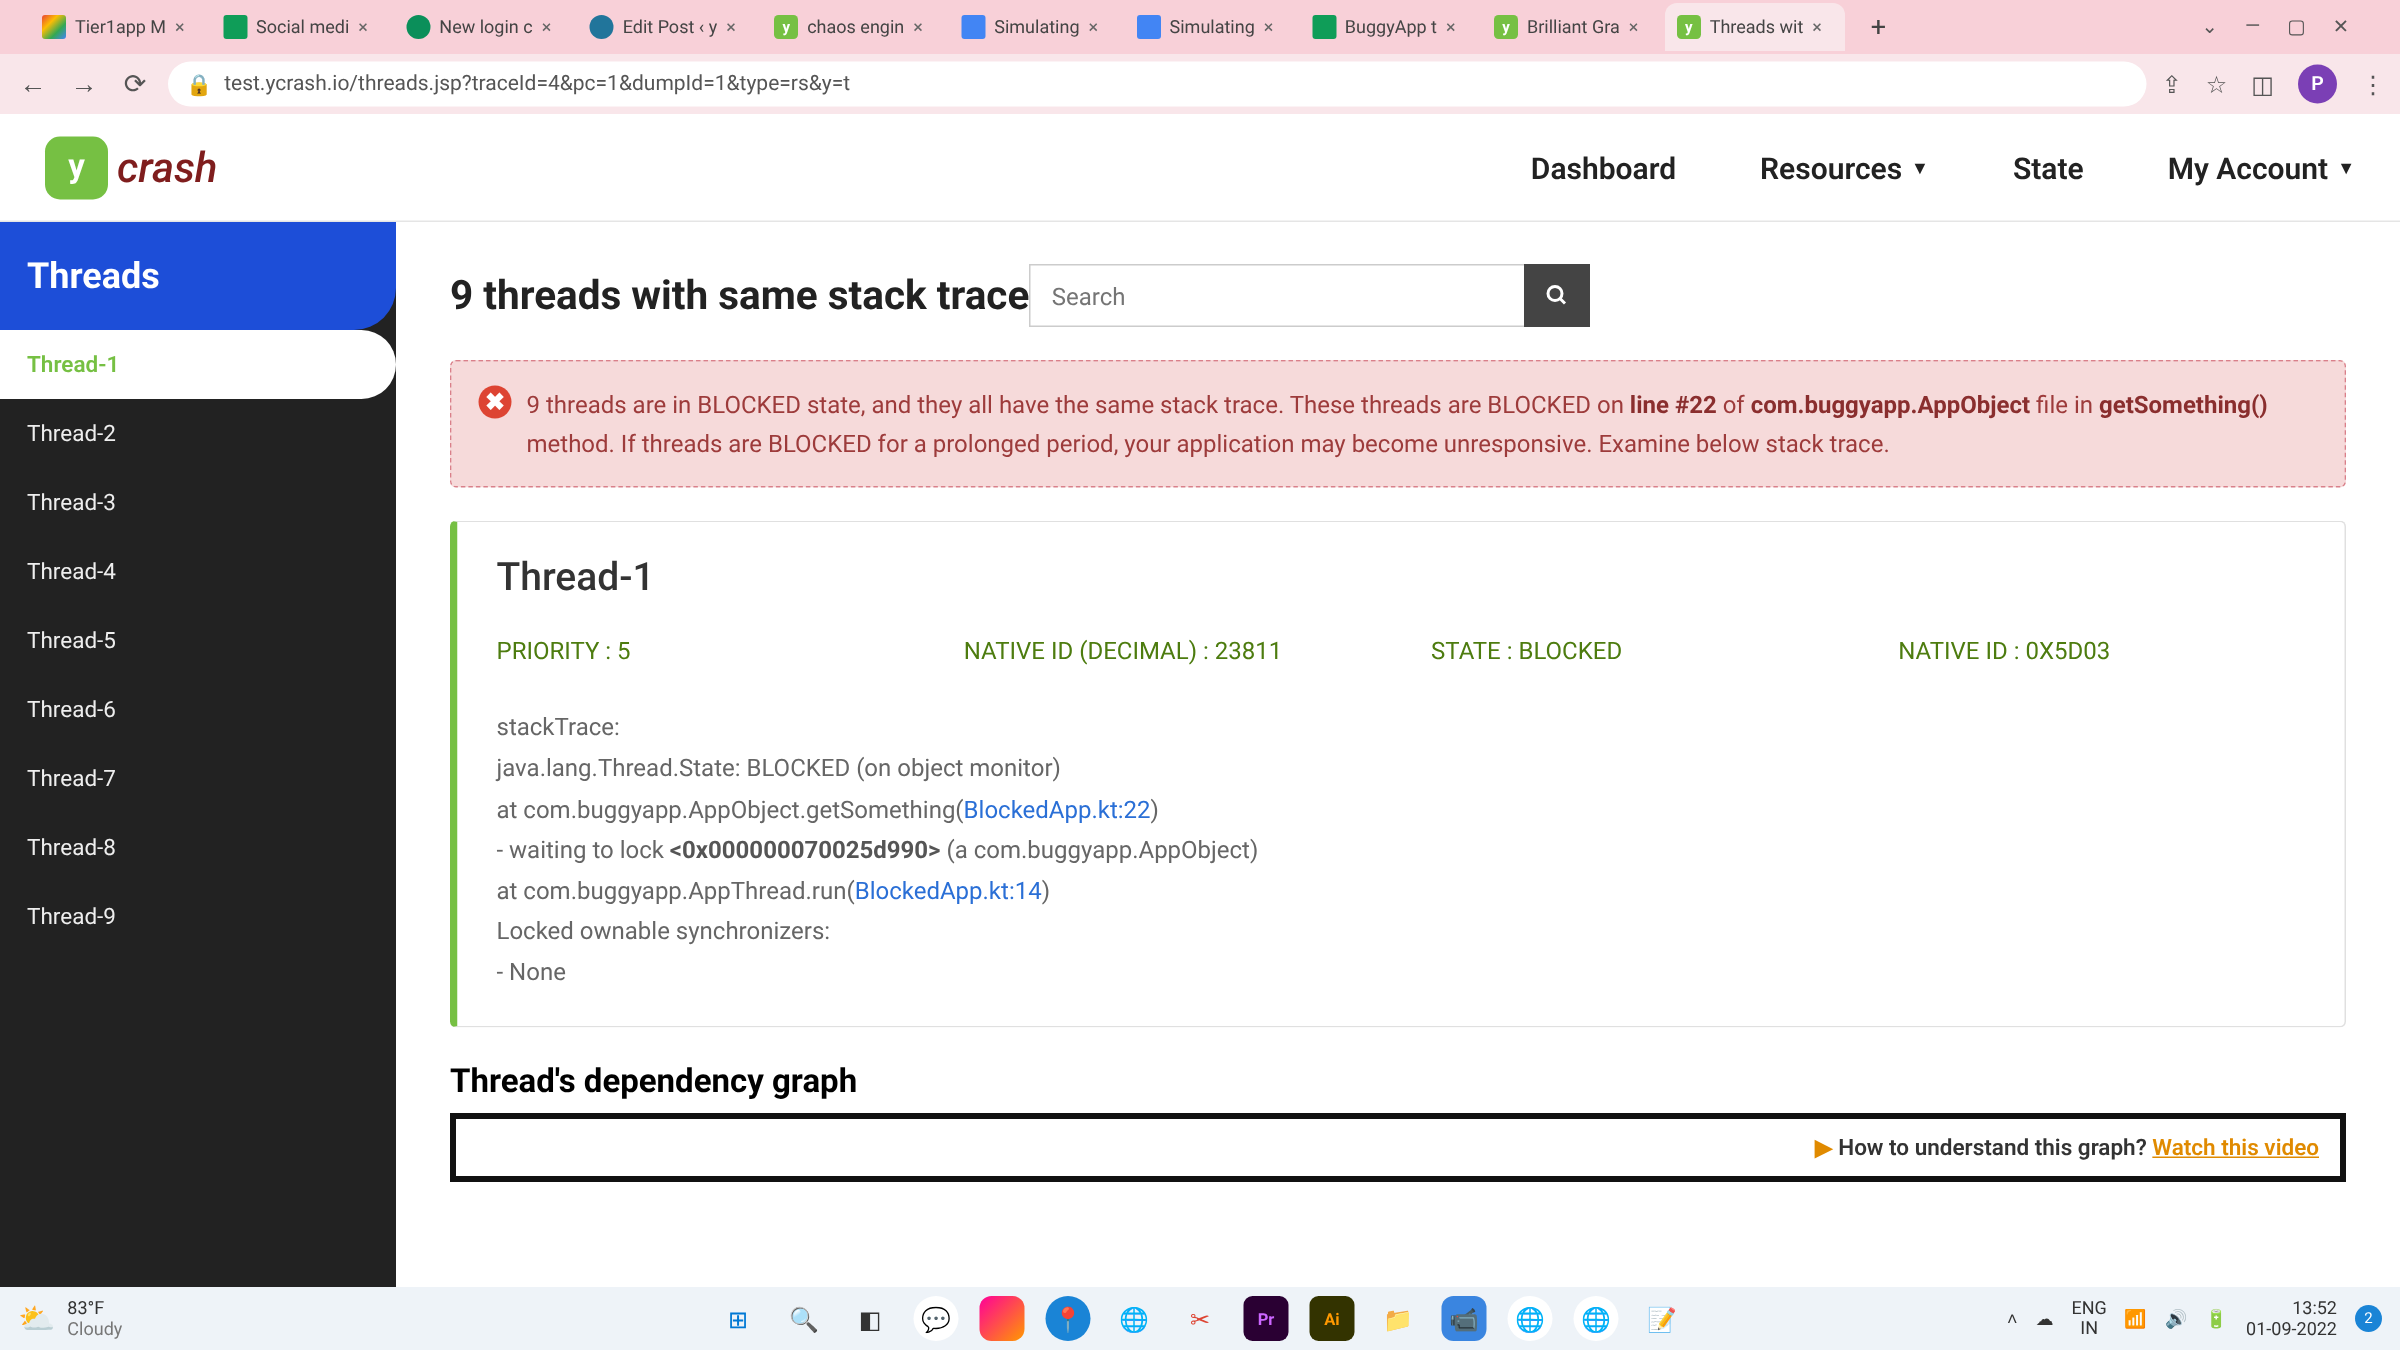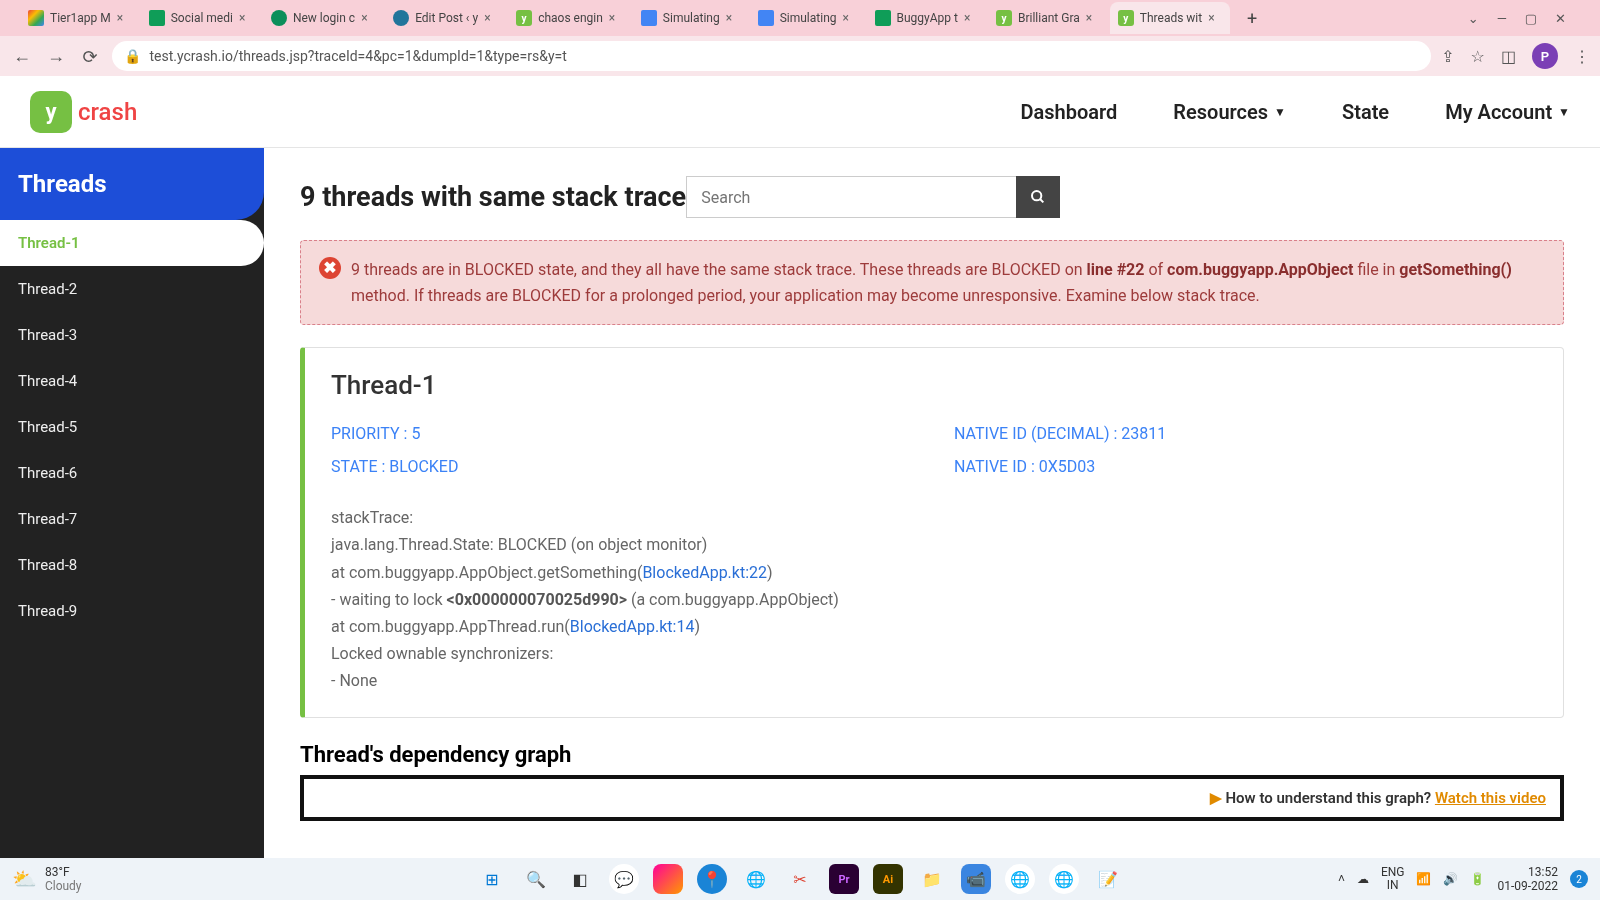--- a/index.html
+++ b/index.html
@@ -20,21 +20,21 @@
 .addr-row { display: flex; align-items: center; height: 40px; padding: 0 10px; background: #f9e6ea; gap: 10px; }
 .nav-btn { width: 24px; height: 24px; display: flex; align-items: center; justify-content: center; color: #555; font-size: 18px; }
 .addr-bar { flex: 1; background: #fff; border-radius: 18px; height: 30px; display: flex; align-items: center; padding: 0 12px; font-size: 14px; color: #555; gap: 8px; }
 .addr-icons { display: flex; gap: 16px; align-items: center; color: #555; }
 .profile-badge { width: 26px; height: 26px; border-radius: 50%; background: #7b3fb5; color: #fff; display: flex; align-items: center; justify-content: center; font-size: 13px; font-weight: 600; }
 
 
 .app-header { height: 72px; border-bottom: 1px solid #e5e5e5; display: flex; align-items: center; padding: 0 30px; background: #fff; }
 .logo { display: flex; align-items: center; gap: 6px; }
 .logo-badge { width: 42px; height: 42px; background: #76c043; border-radius: 10px; display: flex; align-items: center; justify-content: center; color: #fff; font-weight: 700; font-size: 22px; }
-.logo-text { font-size: 24px; font-weight: 500; color: #ef4444; }
+.logo-text { font-size: 28px; font-weight: 500; color: #7f1d1d; font-style: italic; }
 .nav-links { margin-left: auto; display: flex; gap: 56px; font-size: 20px; font-weight: 600; color: #222; }
 .nav-item { display: flex; align-items: center; gap: 6px; cursor: pointer; }
 .caret { font-size: 12px; }
 
 
 .main { display: flex; height: calc(100% - 148px - 42px); }
 .sidebar { width: 264px; background: #222; color: #fff; }
 .sidebar-title { background: #1d4ed8; padding: 22px 18px; font-size: 24px; font-weight: 700; border-radius: 0 0 28px 0; }
 .sidebar-item { padding: 14px 18px; font-size: 15px; color: #eee; cursor: pointer; }
 .sidebar-item.active { background: #fff; color: #76c043; font-weight: 600; border-radius: 0 28px 28px 0; margin-right: 0; }
@@ -45,21 +45,21 @@
 .search-wrap { display: flex; }
 .search-input { width: 330px; height: 42px; border: 1px solid #ccc; border-right: none; padding: 0 14px; font-size: 16px; outline: none; }
 .search-btn { width: 44px; height: 42px; background: #444; color: #fff; border: none; display: flex; align-items: center; justify-content: center; }
 
 .alert { border: 1px dashed #d9808a; background: #f6dada; border-radius: 4px; padding: 16px 18px; color: #9d3b3b; font-size: 16px; line-height: 1.6; margin-bottom: 22px; display: flex; gap: 10px; }
 .alert-icon { width: 22px; height: 22px; background: #d43; border-radius: 50%; color: #fff; display: inline-flex; align-items: center; justify-content: center; font-weight: 700; flex-shrink: 0; }
 .alert b { color: #8a2e2e; font-weight: 700; }
 
 .thread-card { border: 1px solid #e0e0e0; border-left: 5px solid #76c043; border-radius: 4px; padding: 22px 26px; margin-bottom: 24px; }
 .thread-name { font-size: 26px; font-weight: 500; color: #333; margin-bottom: 24px; }
-.thread-props { display: grid; grid-template-columns: 1fr 1fr; gap: 14px 40px; font-size: 16px; color: #3b82f6; margin-bottom: 28px; }
+.thread-props { display: grid; grid-template-columns: 1fr 1fr 1fr 1fr; gap: 14px 40px; font-size: 16px; color: #4d7c0f; margin-bottom: 28px; }
 .stack { font-size: 16px; color: #666; line-height: 1.7; }
 .stack .link { color: #2a6fd6; }
 .stack .mono { font-weight: 700; color: #555; }
 
 .dep-title { font-size: 22px; font-weight: 700; color: #000000; margin-bottom: 8px; }
 .dep-box { border: 4px solid #111; padding: 10px 14px; text-align: right; font-size: 15px; font-weight: 600; color: #333; }
 .dep-box a { color: #e08a00; text-decoration: underline; }
 .dep-box .play { color: #e08a00; margin-right: 4px; }
 
 

